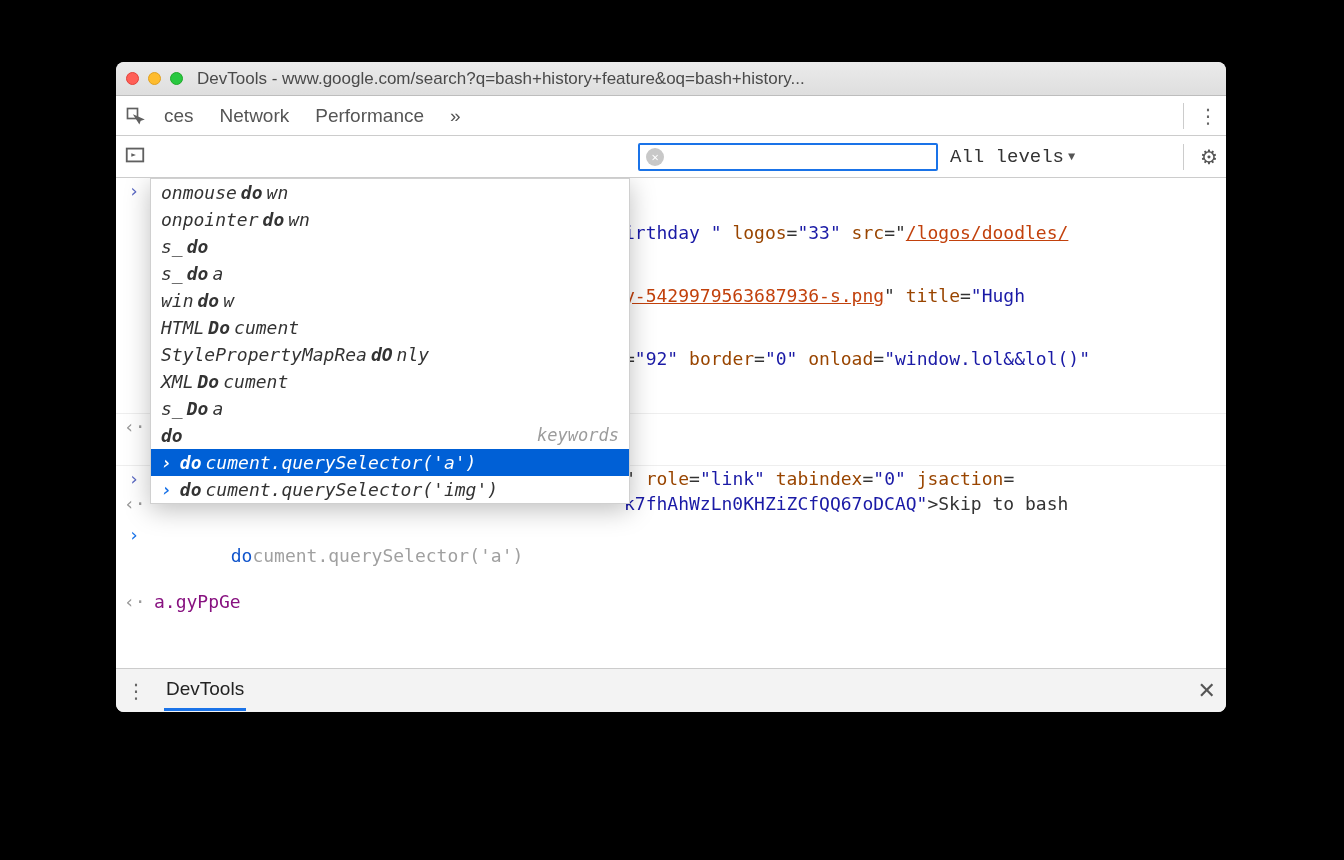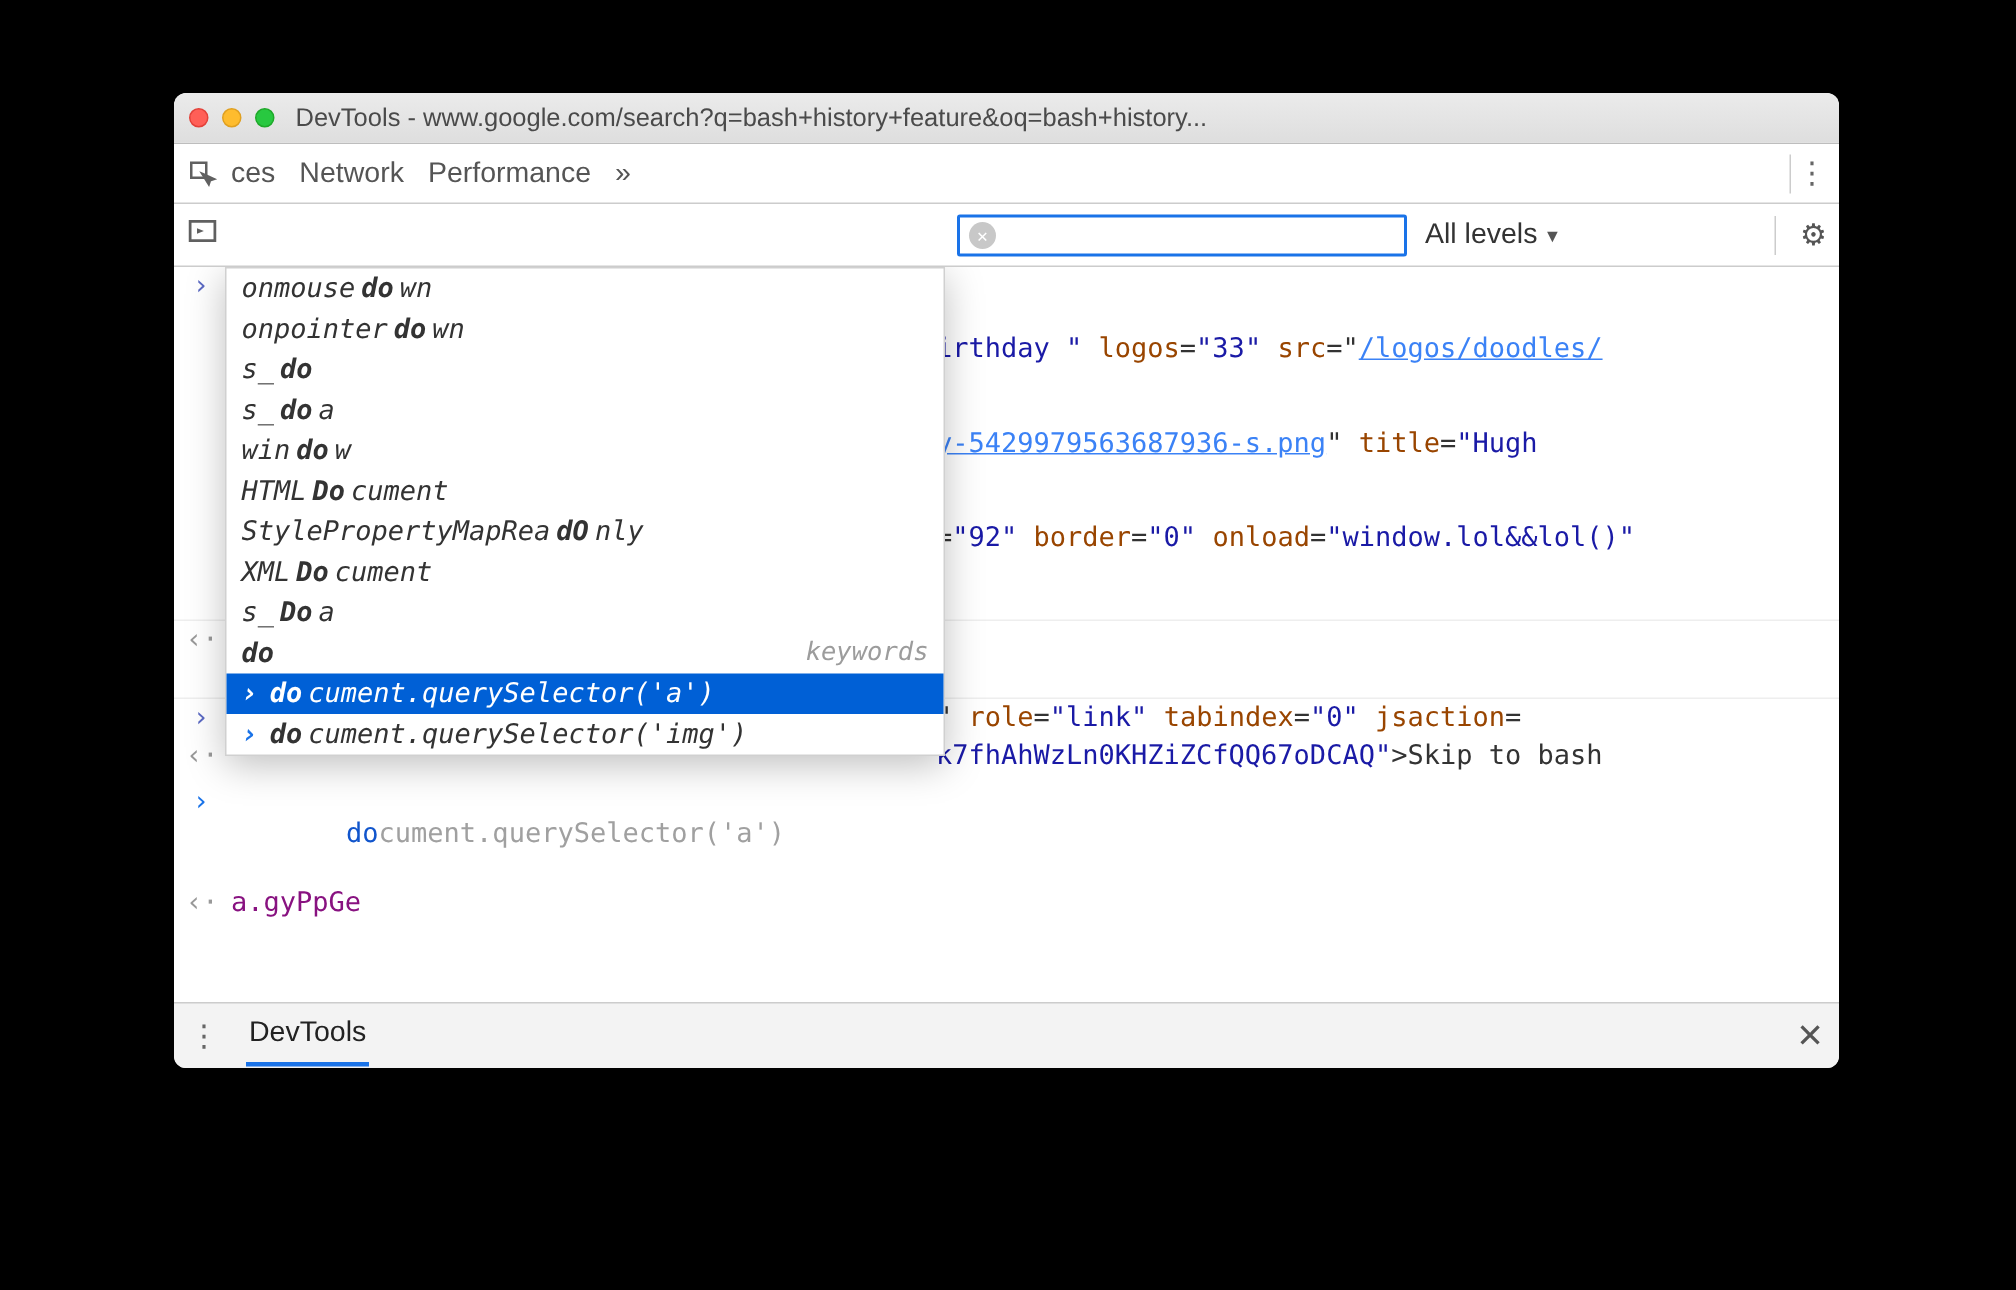--- a/index.html
+++ b/index.html
@@ -38,21 +38,21 @@
   .dot.red { background:#ff5f57; border:1px solid #e34139;}
   .dot.yellow{ background:#febc2e; border:1px solid #e0a020;}
   .dot.green{ background:#28c840; border:1px solid #1ea929;}
   .title { font-size: 17px; color:#4a4a4a; white-space:nowrap; overflow:hidden; text-overflow:ellipsis; flex:1;}
   .tabbar {
     height: 40px;
     border-bottom: 1px solid #ccc;
     display: flex;
     align-items: center;
     padding: 0 8px;
-    gap: 0;
+    gap: 10px;
     font-size: 19px;
     color:#555;
     flex: none;
   }
   .tabbar .tab { padding: 6px 8px; cursor:default;}
   .tabbar .spacer { flex:1; }
   .icon-btn { width:22px; height:22px; display:flex; align-items:center; justify-content:center; color:#606060;}
   .kebab { font-size:20px; color:#666;}
   .toolbar {
     height: 42px;
@@ -70,21 +70,21 @@
     height:28px;
     width:300px;
     display:flex;
     align-items:center;
     padding: 0 6px;
     font-family: Menlo, monospace;
     margin-left: 480px;
   }
   .filter-box input { border:none; outline:none; width:100%; font:inherit; font-size:17px; color:#222;}
   .clear-x { width:18px;height:18px;border-radius:50%;background:#c8c8c8;color:#fff;display:flex;align-items:center;justify-content:center;font-size:12px;}
-  .levels { font-size:19px; color:#333; display:flex; align-items:center; gap:4px;}
+  .levels { font-size:19px; color:#333; display:flex; align-items:center; gap:4px;font-family:Liberation Mono, monospace;}
   .gear { font-size:20px; color:#555;}
   .vline { width:1px; height:26px; background:#ccc; margin:0 4px;}
 
   .console-body {
     flex:1;
     position:relative;
     font-family: Menlo, Consolas, monospace;
     font-size:18px;
     overflow:hidden;
   }
@@ -93,21 +93,21 @@
   .row { display:flex; align-items:flex-start; padding: 2px 8px; border-top:1px solid #eee;}
   .row.first{border-top:none;}
   .gut { width:20px; text-align:center; color:#555; flex:none;}
   .gut.blue{color:#5c6ac4;}
   .gut.grey{color:#999;}
   .row-content { flex:1; white-space:pre-wrap; word-break:break-all;}
   .entry2 { padding-left:480px; }
   .entry1-line { padding-left:480px; }
   .attr-name{color:#994500;}
   .attr-val{color:#1a1aa6;}
-  .url{color:#3b82f6; text-decoration:underline;}
+  .url{color:#c2410c; text-decoration:underline;}
   .tagtxt{color:#333;}
   .prompt-row .typed-active{color:#1155cc;}
   .prompt-row .ghost{color:#a0a0a0;}
   .output-tag{color:#881280;margin-left:10px;}
 
   
   .autocomplete {
     position:absolute;
     left: 34px;
     top: 0;

